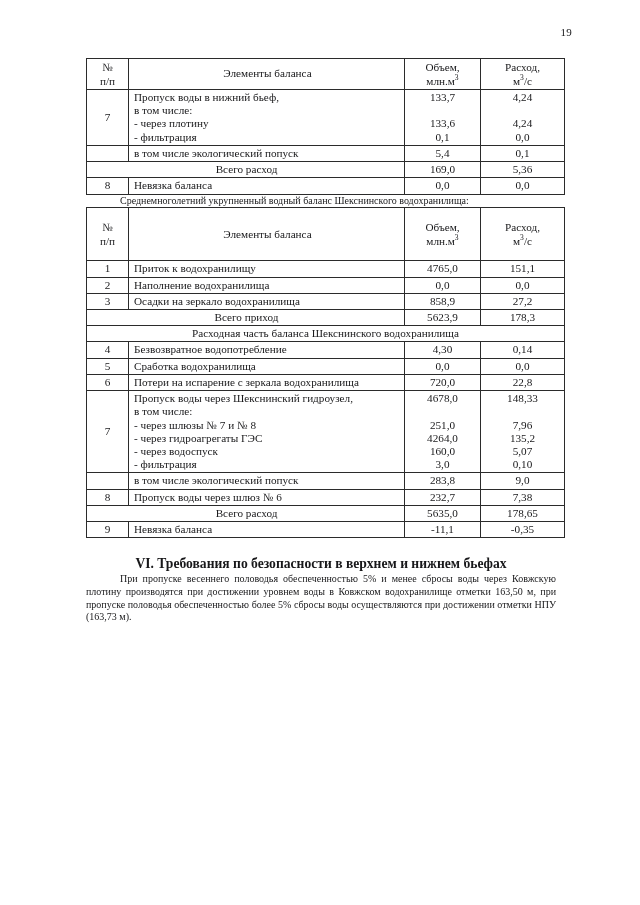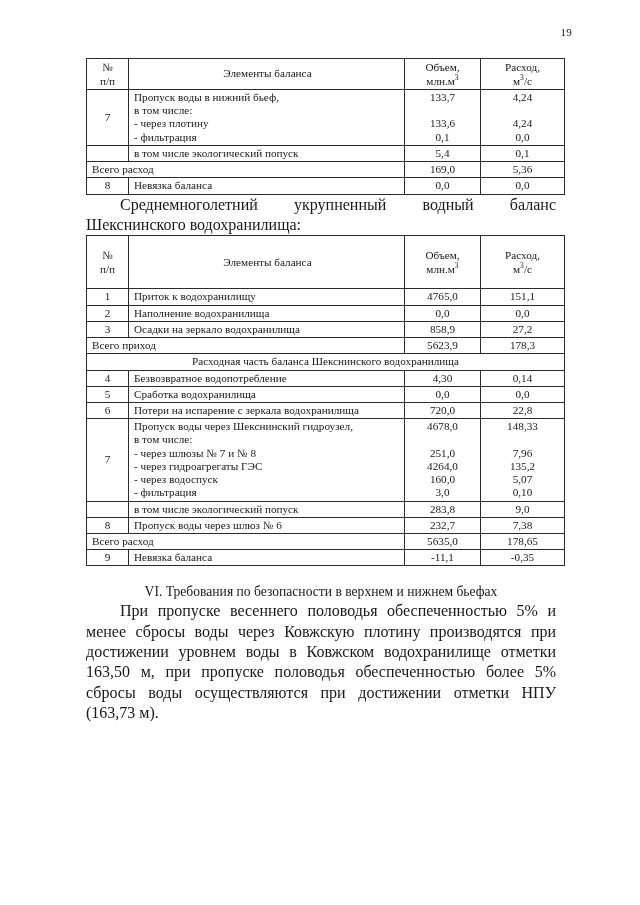--- a/index.html
+++ b/index.html
@@ -63,45 +63,45 @@
   }
   .hdr-2line { line-height: 1.25; }
   sup { font-size: 0.68em; vertical-align: super; line-height: 0; }
 
   .section-row td {
     text-align: center;
     padding-top: 1px;
     padding-bottom: 1px;
   }
   .total-row .lbl {
-    text-align: left;
+    text-align: center;
     padding-left: 5px !important;
     margin-left: 31px;
   }
   .sub-list {
     text-align: left;
   }
   .sub-list div { white-space: nowrap; }
   .vals div { text-align: center; }
   .spacer-line { visibility: hidden; }
 
   
   p.body {
-    font-size: 16px;
+    font-size: 10px;
     line-height: 1.28;
     text-align: justify;
     margin: 0;
     text-indent: 34px;
     hyphens: none;
   }
   .para-block { margin-top: 13px; margin-bottom: 11px; }
 
   h2.section-title {
     font-size: 13.6px;
-    font-weight: normal;
+    font-weight: bold;
     text-align: center;
     margin: 17px 0 0 0;
     line-height: 1.3;
   }
   .p-61 { margin-top: 19px; }
   .p-62 { margin-top: 3px; }
 </style>
 </head>
 <body>
 

